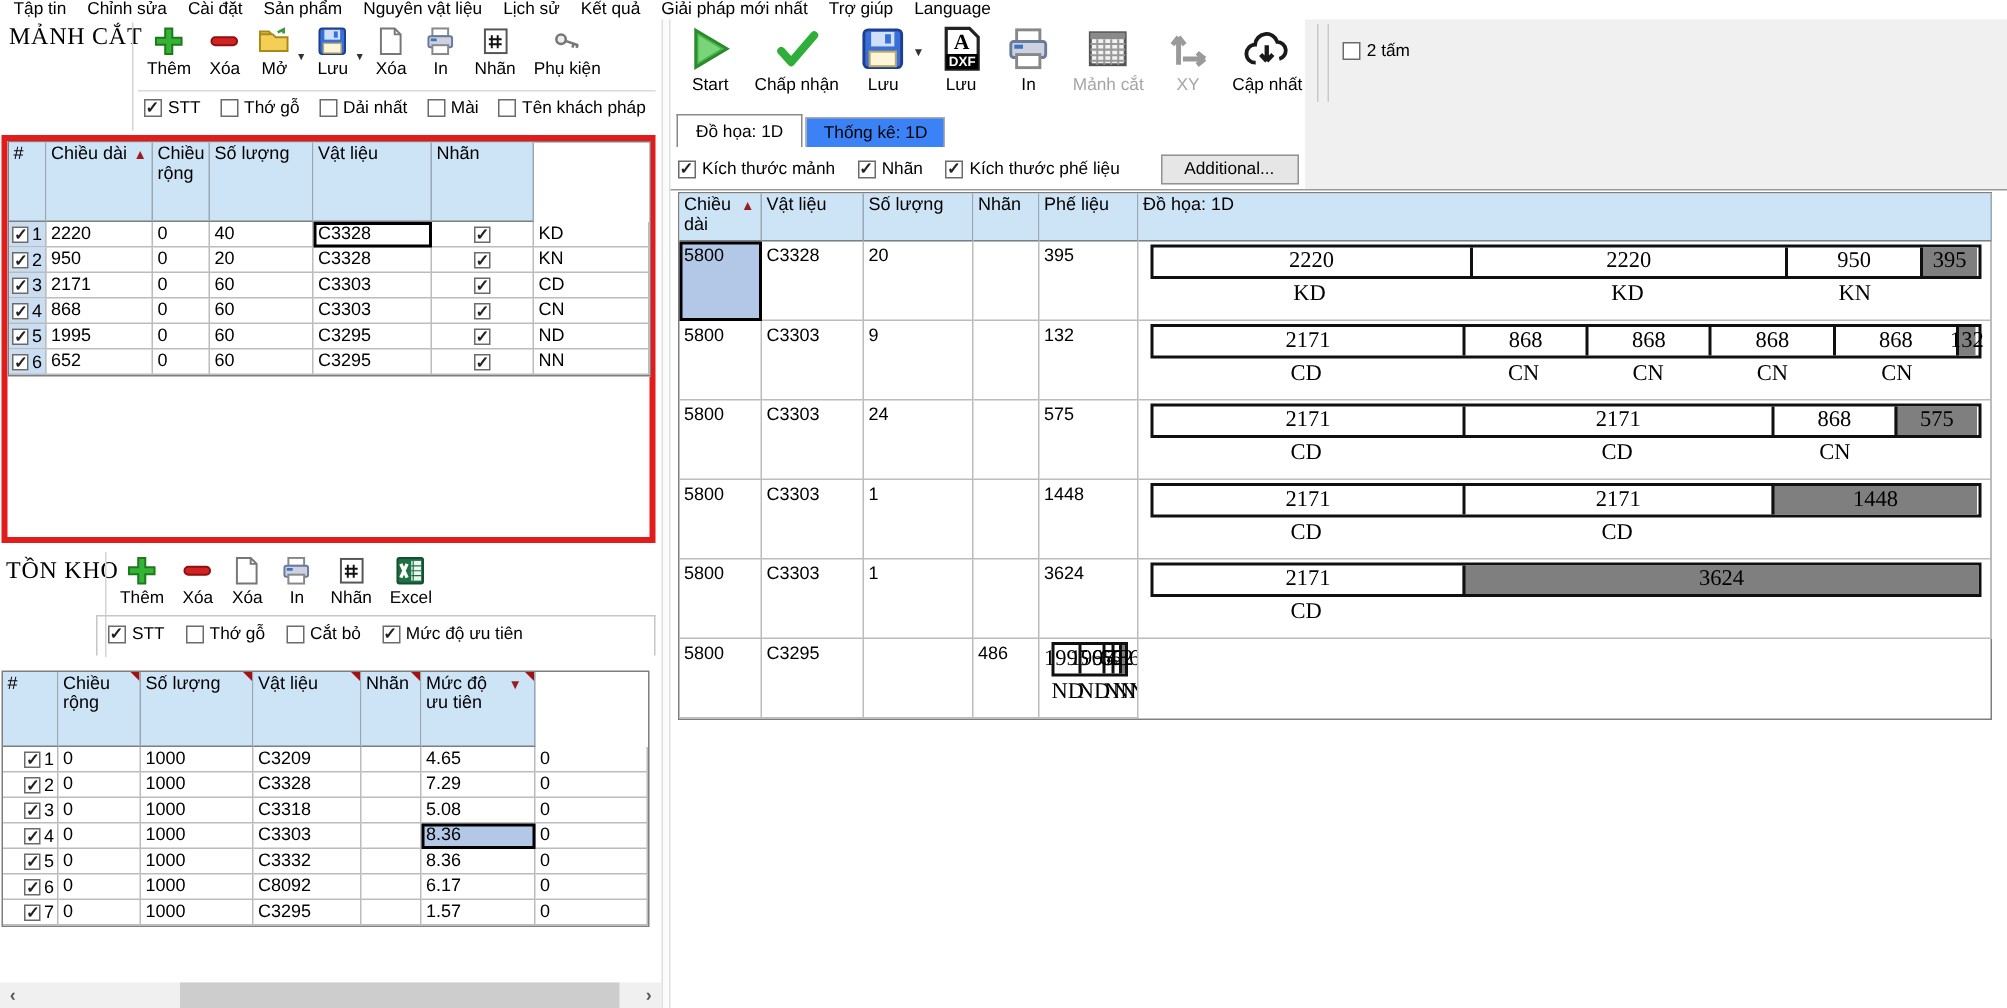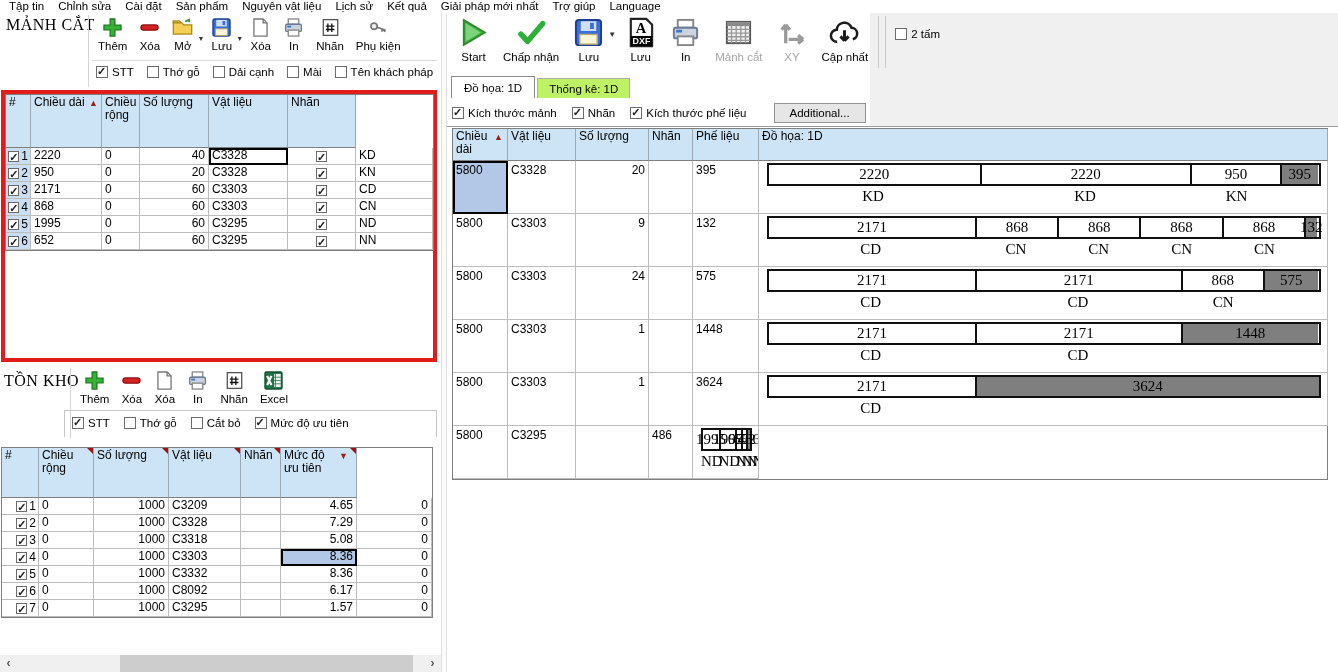--- a/index.html
+++ b/index.html
@@ -40,21 +40,21 @@
         position:relative; flex:0 0 auto; }
   .cb.checked::after { content:"✓"; position:absolute; left:0px; top:-2px; font-size:11px; color:#222; font-weight:bold; }
   .cb.small { width:11px; height:11px; }
 
   
   .gtable { background:#fff; border:1px solid #7f7f7f; }
   .grow { display:grid; }
   .gcell { border-right:1px solid #bcbcbc; border-bottom:1px solid #bcbcbc; padding:0 3px;
            font-size:12px; overflow:hidden; position:relative; }
   .ghead .gcell { background:#cde4f7; border-right:1px solid #9aa7b4; border-bottom:1px solid #7f7f7f; line-height:13px; padding-top:1px; }
-  .num { text-align:right; }
+  .num { }
   .rownum { display:flex; align-items:center; justify-content:flex-end; gap:2px; padding:0 2px; }
   .rownum-blue { background:#c9def2; }
   .cell-sel { outline:2px solid #000; outline-offset:-2px; z-index:2; }
   .cell-sel-blue { outline:2px solid #000; outline-offset:-2px; background:#b3c7e6; z-index:2; }
   .sort { color:#9c1c1c; font-size:9px; position:absolute; top:2px; right:3px; }
   .corner::before { content:""; position:absolute; top:0; right:0; border-top:6px solid #a11212; border-left:6px solid transparent; }
   .center-cb { display:flex; align-items:center; justify-content:center; }
 
   #parts-table .grow { grid-template-columns:25px 71px 38px 69px 79px 68px 77px; }
   #parts-table .ghead { height:53px; }
@@ -86,21 +86,21 @@
   
   #splitter { left:441px; top:13px; width:6px; height:659px; background:#fbfbfb; border-left:1px solid #e0e0e0; border-right:1px solid #e0e0e0; }
 
   
   #right-gray { left:870px; top:13px; width:468px; height:113px; background:#f0f0f0; }
   #rtoolbar { left:451px; top:14px; display:flex; align-items:flex-start; }
   .tsep { width:1px; height:52px; background:#c9c9c9; margin:2px 3px 0 3px; }
   #two-sheets { margin:14px 0 0 6px; }
 
   #tabs { left:451px; top:73px; display:flex; align-items:flex-end; height:25px; }
-  .tab { padding:4px 11px 3px 11px; font-size:11.5px; border:1px solid #acacac; background:#bef264;
+  .tab { padding:4px 11px 3px 11px; font-size:11.5px; border:1px solid #acacac; background:#3b82f6;
          border-bottom:none; margin-right:2px; }
   .tab.active { background:#fff; border-color:#8a8a8a; padding:5px 12px 4px 12px; position:relative; z-index:2; }
 
   #ropts { left:452px; top:101px; height:24px; display:flex; align-items:center; gap:15px; }
   #additional-btn { margin-left:12px; padding:3px 15px; background:#e6e6e6; border:1px solid #929292; font-size:11.5px; }
   #rdivider { left:447px; top:126px; width:891px; height:1px; background:#9a9a9a; }
 
   
   .dwrap { padding:7px 6px 0 8px; }
   .dbar { display:flex; height:23px; border:2px solid #101010; background:#fff; }
@@ -233,21 +233,21 @@
 <label class="opt">
     <span class="cb checked"></span>
     <span>STT</span>
   </label>
     <label class="opt">
     <span class="cb"></span>
     <span>Thớ gỗ</span>
   </label>
     <label class="opt">
     <span class="cb"></span>
-    <span>Dải cạnh</span>
+    <span>Dải nhất</span>
   </label>
     <label class="opt">
     <span class="cb"></span>
     <span>Mài</span>
   </label>
     <label class="opt">
     <span class="cb"></span>
     <span>Tên khách pháp</span>
   </label>
   </div>

